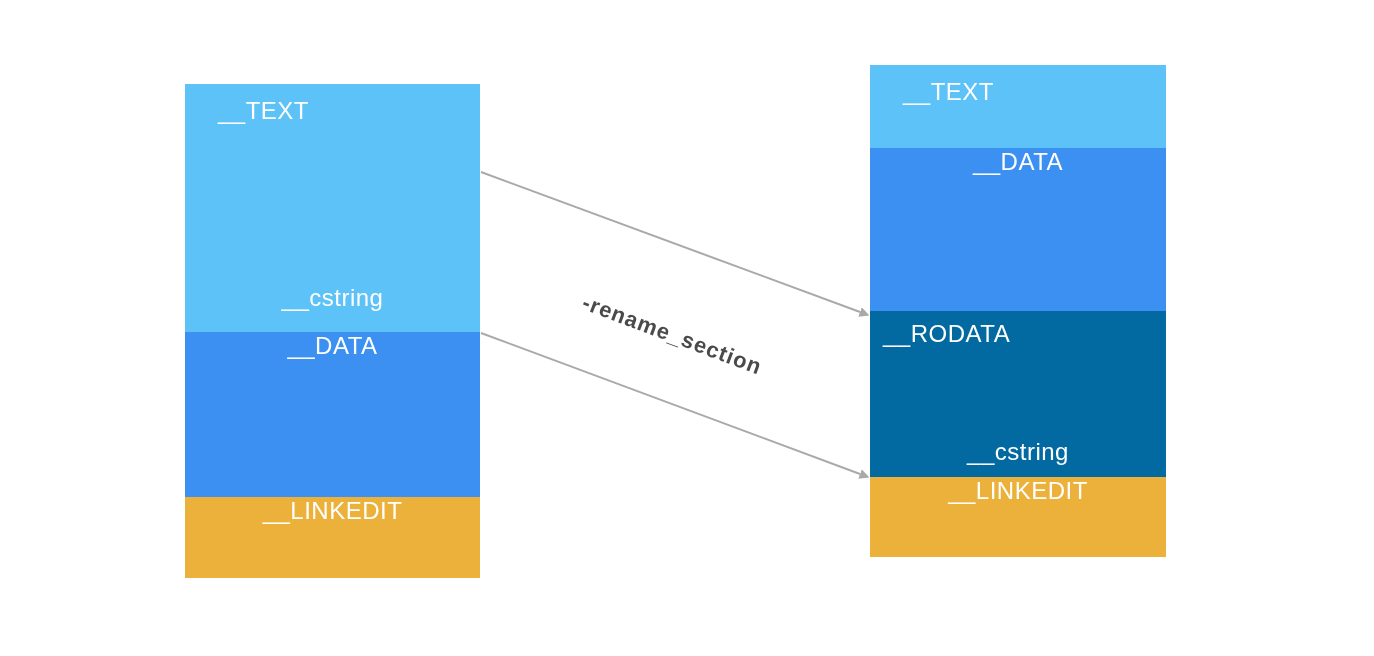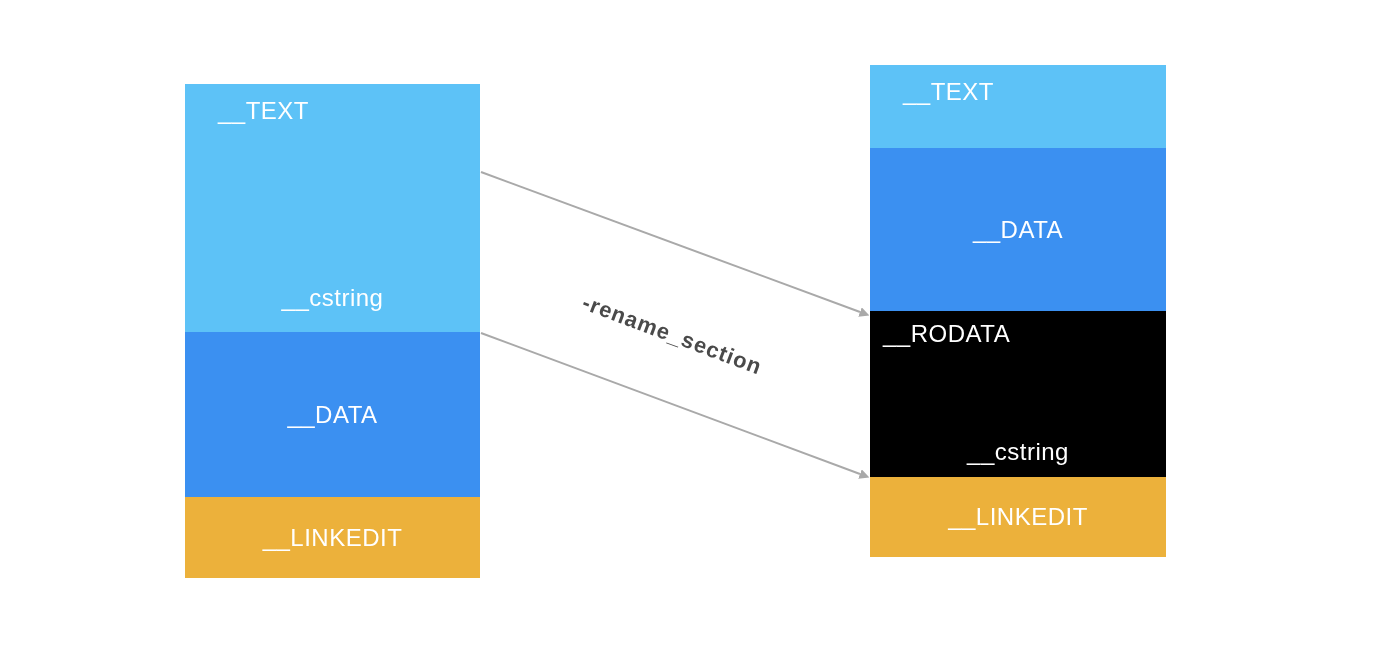--- a/index.html
+++ b/index.html
@@ -38,21 +38,21 @@
     letter-spacing: 0.5px;
     line-height: 1.15;
     white-space: nowrap;
   }
   .pos-topleft      { position: absolute; top: 13px; left: 33px; }
   .pos-topleft-tight{ position: absolute; top: 9px;  left: 13px; }
   .pos-bottomcenter { position: absolute; bottom: 20px; left: 0; width: 100%; text-align: center; }
   .pos-bottomcenter-tight { position: absolute; bottom: 11px; left: 0; width: 100%; text-align: center; }
   .seg-center {
     display: flex;
-    align-items: center;
+    align-items: flex-start;
     justify-content: center;
   }
 
   .arrows-svg {
     position: absolute;
     left: 0; top: 0;
     width: 1374px; height: 656px;
     pointer-events: none;
   }
 
@@ -95,21 +95,21 @@
     </div>
   </div>
 
   <div class="stack stack-right">
     <div class="seg r-text" style="background-color: rgb(93, 194, 247);">
       <div class="seg-label pos-topleft">__TEXT</div>
     </div>
     <div class="seg r-data seg-center" style="background-color: rgb(59, 144, 241);">
       <div class="seg-label">__DATA</div>
     </div>
-    <div class="seg r-rodata" style="background-color: #000000;">
+    <div class="seg r-rodata" style="background-color: #0369a1;">
       <div class="seg-label pos-topleft-tight">__RODATA</div>
       <div class="seg-label pos-bottomcenter-tight">__cstring</div>
     </div>
     <div class="seg r-linkedit seg-center" style="background-color: rgb(236, 177, 59);">
       <div class="seg-label">__LINKEDIT</div>
     </div>
   </div>
 
   <div class="arrow-label" style="color: rgb(74, 74, 74);">-rename_section</div>
 

